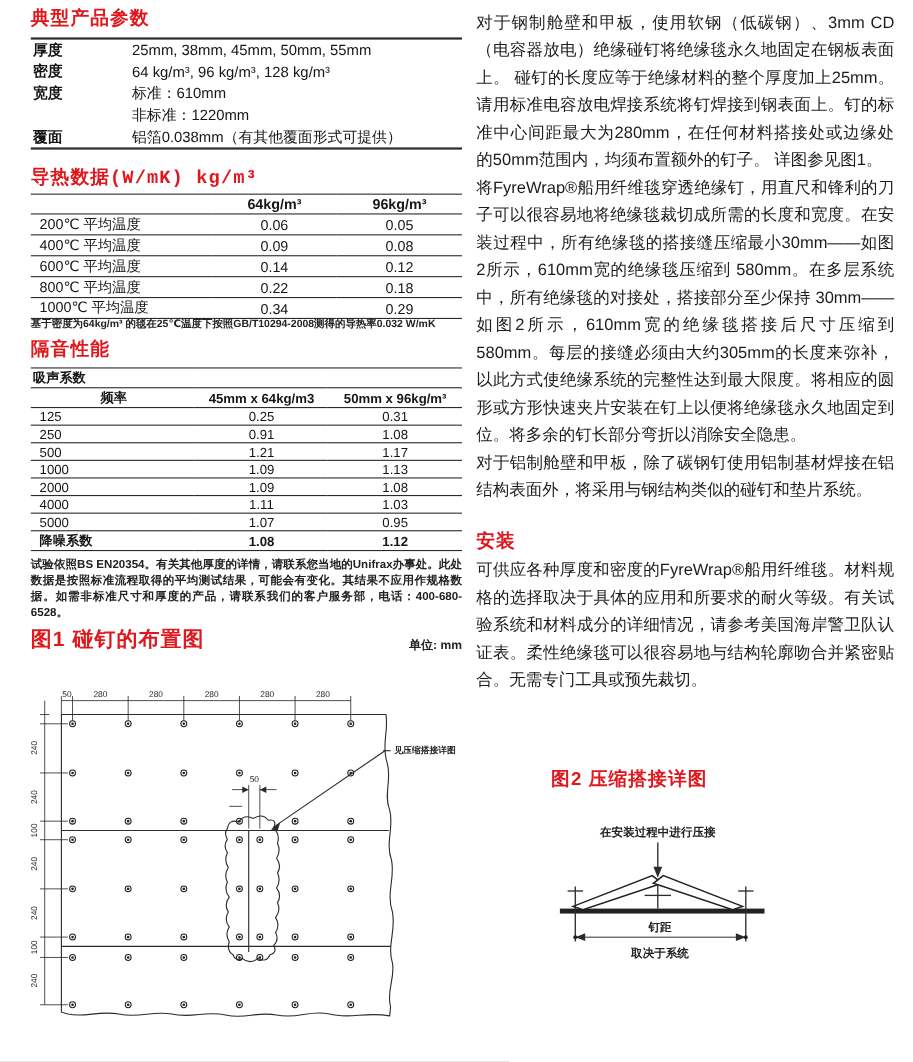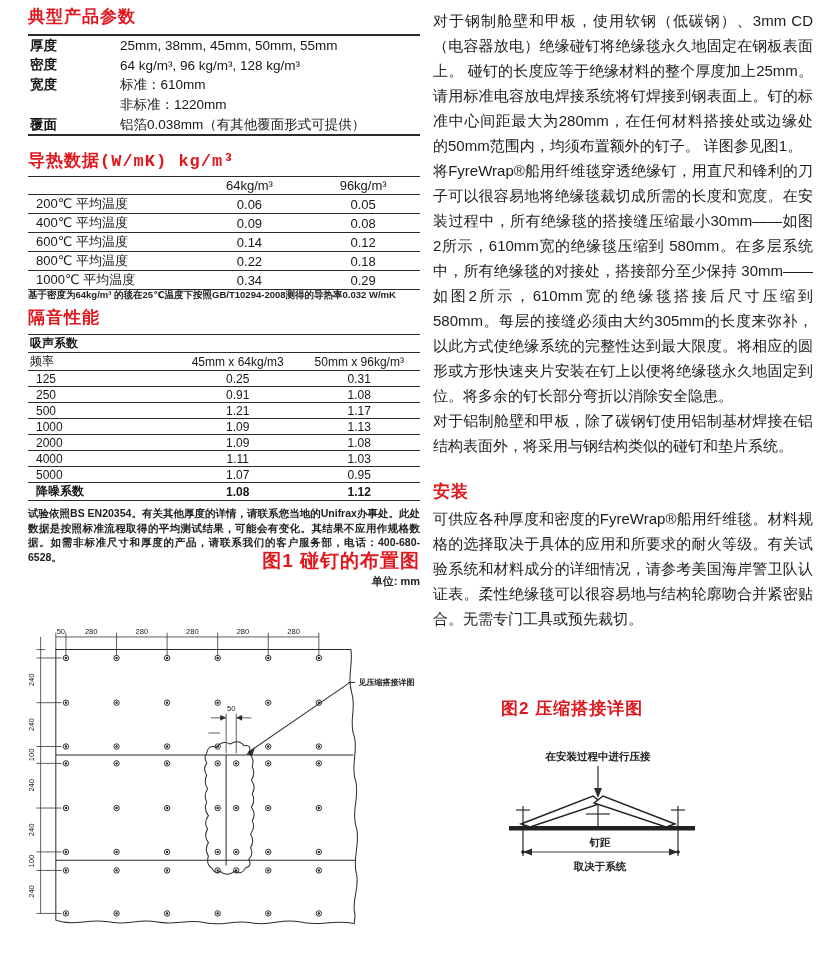--- a/index.html
+++ b/index.html
@@ -21,21 +21,21 @@
   
   .t-params { border-top:2px solid #2b2b2b; border-bottom:2px solid #2b2b2b; }
   .t-params td { font-size:13.5px; height:20px; vertical-align:middle; }
   .t-params td.lab { width:92px; font-weight:bold; padding-left:2px; }
 
   
   .t-data td { font-size:13px; height:18px; border-bottom:1.6px solid #2b2b2b; vertical-align:middle; }
   .t-data { border-top:1.6px solid #2b2b2b; }
   .t-data td.lab { text-align:left; padding-left:8px;margin-top:26px; }
   .t-data td.val { text-align:center; }
-  .t-data tr.hdr td { font-weight:normal; }
+  .t-data tr.hdr td { font-weight:bold; }
   .t-acoustic td { font-size:12px; height:16px; }
   .t-acoustic td.sub { font-weight:bold; padding-left:2px; }
   .bold { font-weight:bold; }
 
   .footnote { font-size:9.5px; font-weight:bold; color:#222; line-height:13px; }
   .footnote2 { font-size:10.5px; font-weight:bold; color:#222; line-height:14.5px; text-align:justify; }
 
   .body-p { font-size:15px; line-height:25px; text-align:justify; color:#1c1c1c; }
   .install-h { margin-top:22px; margin-bottom:3px; }
 
@@ -136,21 +136,21 @@
       <colgroup>
           <col style="width:38%">
           <col style="width:31%">
           <col style="width:31%">
         </colgroup>
       <tbody>
         <tr>
             <td class="sub" colspan="3">吸声系数</td>
           </tr>
         <tr class="hdr">
-          <td class="lab" style="padding-left:2px;">频率</td>
+          <td class="lab" style="padding-left:2px;text-align:center;">频率</td>
           <td class="val">45mm x 64kg/m3</td>
           <td class="val">50mm x 96kg/m³</td>
         </tr>
         <tr>
             <td class="lab">125</td>
             <td class="val">0.25</td>
             <td class="val">0.31</td>
           </tr>
         <tr>
             <td class="lab">250</td>
@@ -185,21 +185,21 @@
         <tr>
             <td class="lab bold">降噪系数</td>
             <td class="val bold">1.08</td>
             <td class="val bold">1.12</td>
           </tr>
       </tbody>
     </table>
 
     <div class="footnote2 abs" style="top:506px;">试验依照BS EN20354。有关其他厚度的详情，请联系您当地的Unifrax办事处。此处数据是按照标准流程取得的平均测试结果，可能会有变化。其结果不应用作规格数据。如需非标准尺寸和厚度的产品，请联系我们的客户服务部，电话：400-680-6528。</div>
 
-    <div class="fig1-head abs" style="top:548px;flex-direction:column;">
+    <div class="fig1-head abs" style="top:568px;">
       <h2 class="red-h h19">图1 碰钉的布置图</h2>
       <span class="unit-label">单位: mm</span>
     </div>
 
     <svg class="abs" style="top:598px;" width="465" height="367" viewBox="0 0 465 367">
       <defs>
         <g id="pin">
           <circle r="3.2" fill="#ffffff" stroke="#222" stroke-width="1.1"></circle>
           <circle r="1.4" fill="#222"></circle>
         </g>

